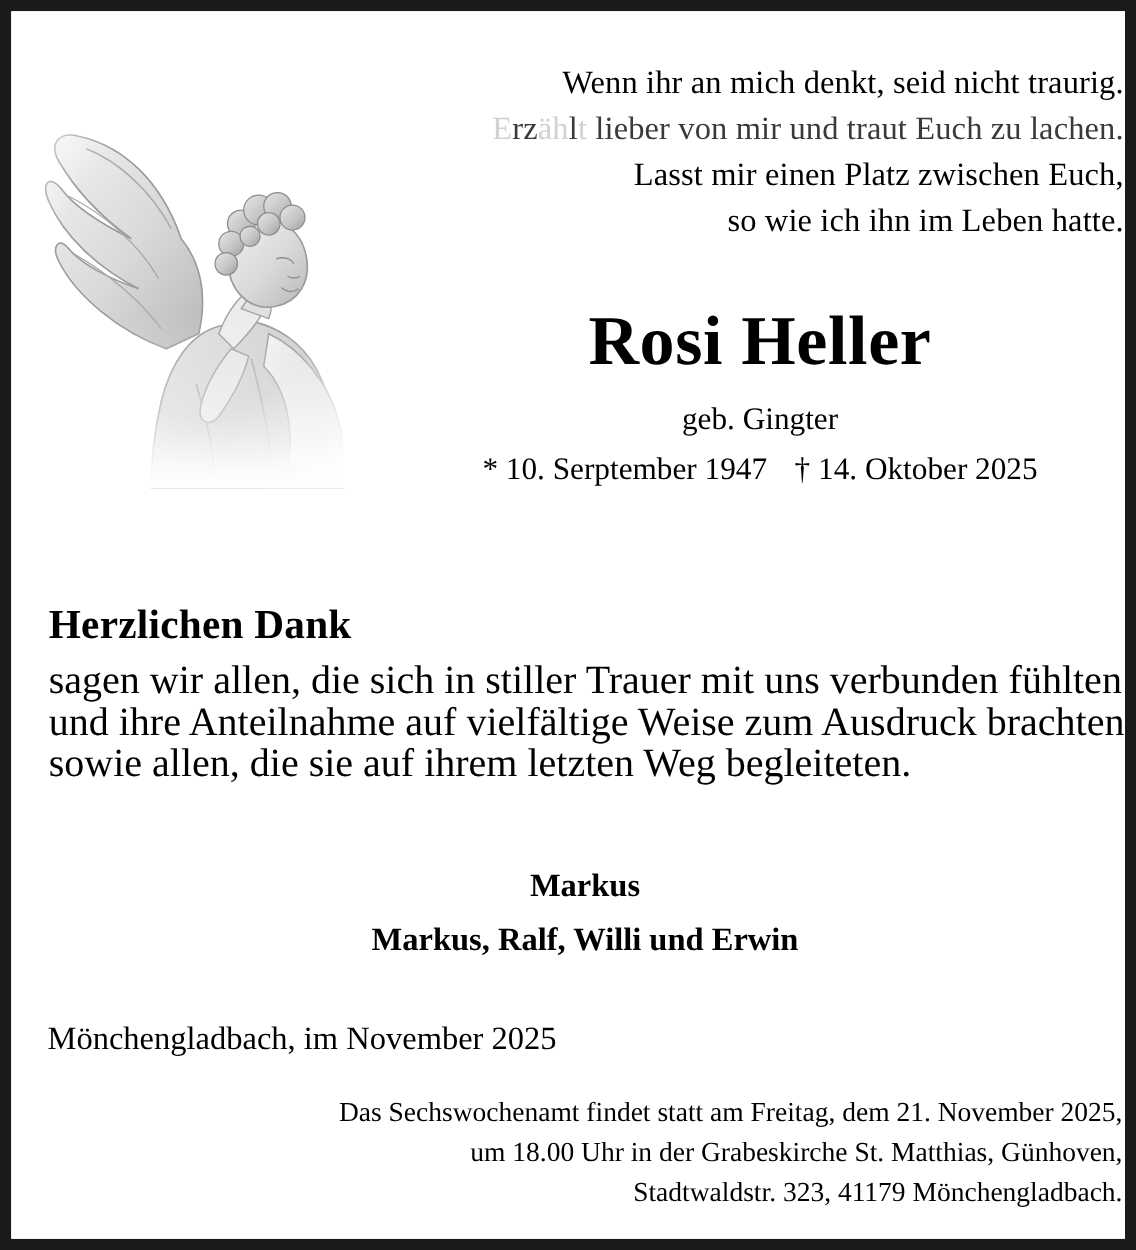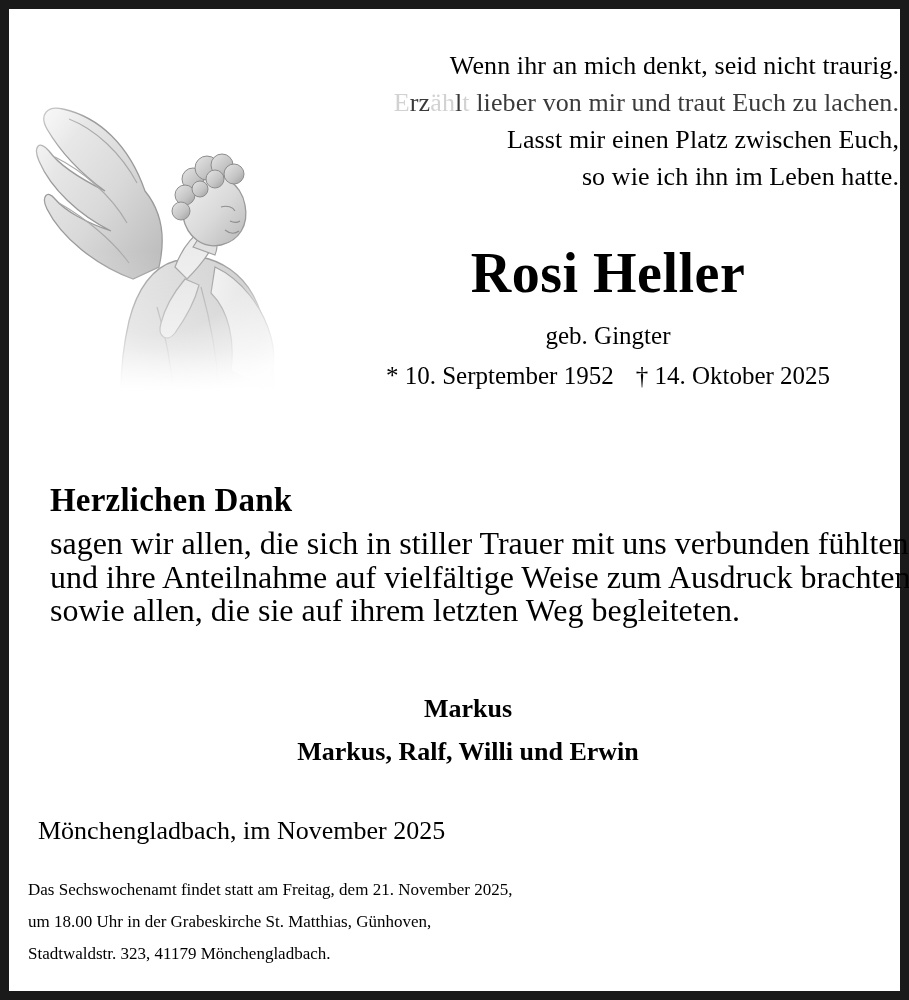--- a/index.html
+++ b/index.html
@@ -89,21 +89,21 @@
     white-space: nowrap;
   }
   .dates .gap {
     display: inline-block;
     width: 22px;
   }
 
   
   .thanks {
     position: absolute;
-    left: 39px;
+    left: 28px;
     top: 468px;
     width: 860px;
   }
   .thanks-title {
     font-size: 33px;
     font-weight: bold;
     line-height: 42px;
     letter-spacing: 0.2px;
   }
   .thanks-body {
@@ -135,25 +135,26 @@
     position: absolute;
     left: 27px;
     top: 803px;
     font-size: 26px;
     line-height: 34px;
   }
 
   
   .service {
     position: absolute;
-    left: 17px;
+    left: 27px;
     top: 863px;
     width: 860px;
-    font-size: 17px;
+    font-size: 22px;
     line-height: 32px;
+    text-align: right;
   }
   .service .ln {
     white-space: nowrap;
   }
 </style>
 </head>
 <body>
 
 <div class="notice">
   <div class="inner">
@@ -227,21 +228,21 @@
       <div class="line">Wenn ihr an mich denkt, seid nicht traurig.</div>
       <div class="line faded"><span class="dim">E</span>rz<span class="dim">äh</span>l<span class="dim">t</span> lieber von mir und traut Euch zu lachen.</div>
       <div class="line">Lasst mir einen Platz zwischen Euch,</div>
       <div class="line">so wie ich ihn im Leben hatte.</div>
     </div>
 
     <div class="name-block">
       <div class="name">Rosi Heller</div>
       <div class="maiden">geb. Gingter</div>
       <div class="dates">
-        <span>* 10. Serptember 1952</span><span class="gap"></span><span>† 14. Oktober 2025</span>
+        <span>* 10. Serptember 1947</span><span class="gap"></span><span>† 14. Oktober 2025</span>
       </div>
     </div>
 
     <div class="thanks">
       <div class="thanks-title">Herzlichen Dank</div>
       <div class="thanks-body">
         <div class="ln">sagen wir allen, die sich in stiller Trauer mit uns verbunden fühlten</div>
         <div class="ln">und ihre Anteilnahme auf vielfältige Weise zum Ausdruck brachten</div>
         <div class="ln">sowie allen, die sie auf ihrem letzten Weg begleiteten.</div>
       </div>

